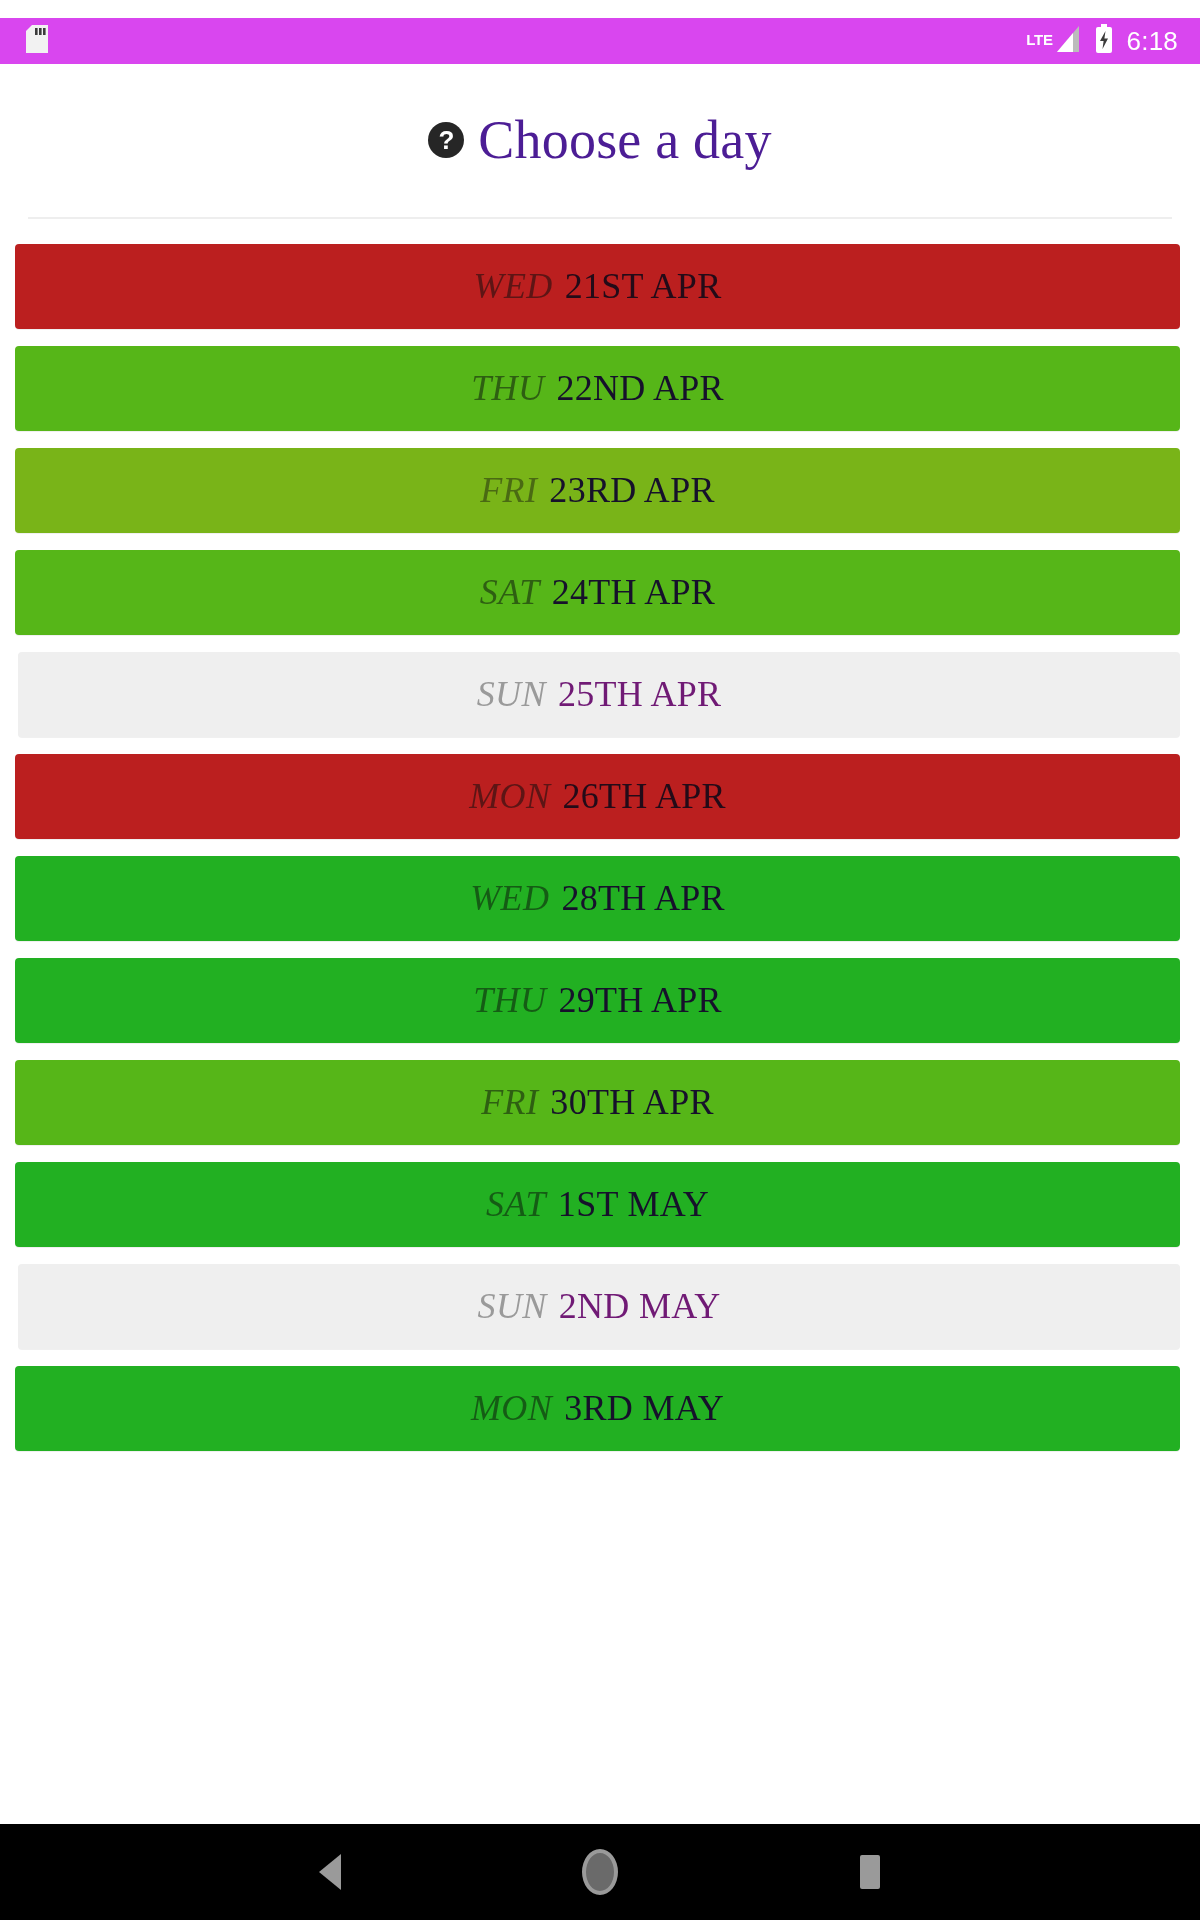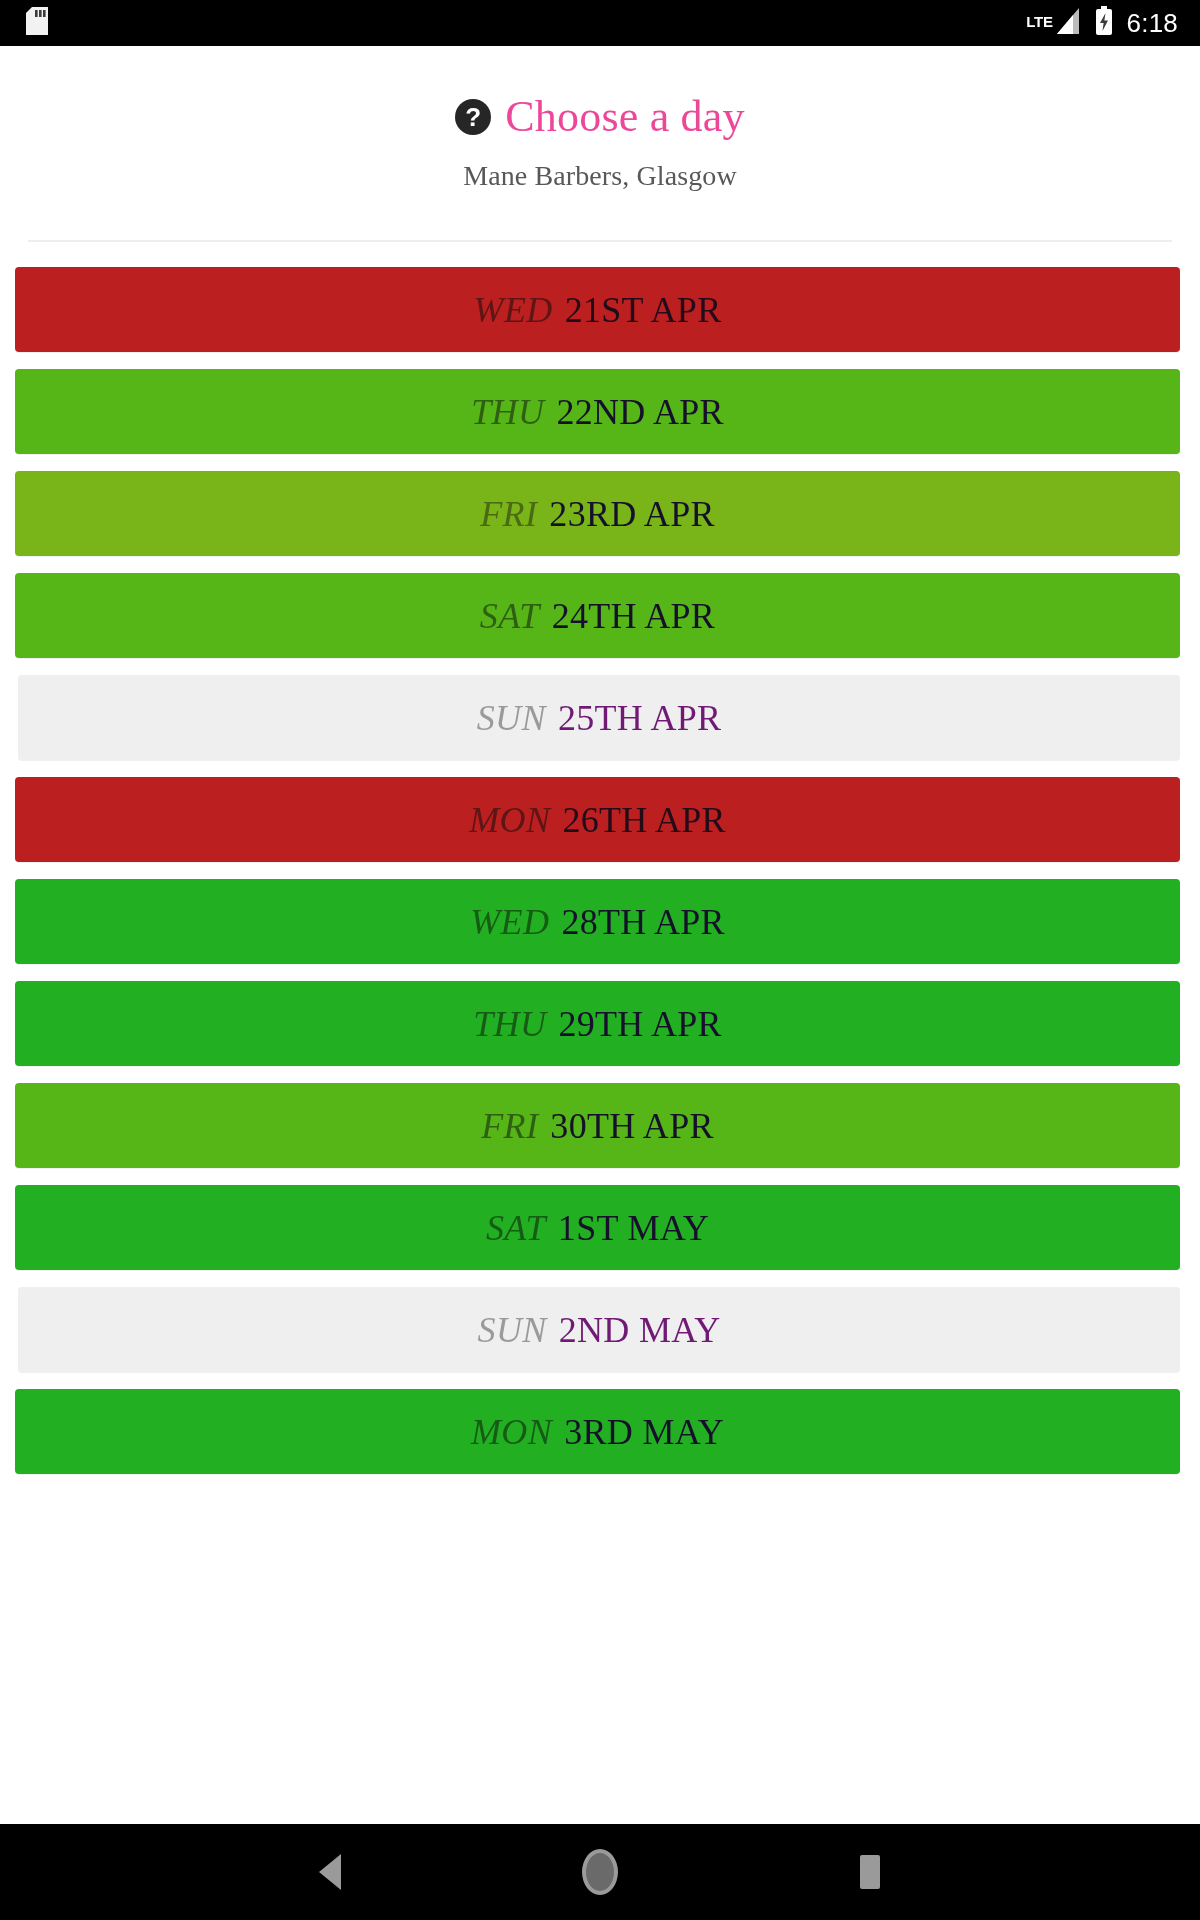--- a/index.html
+++ b/index.html
@@ -12,24 +12,25 @@
   .phone {
     position:relative;
     width:1200px; height:1920px;
     display:flex; flex-direction:column;
     background:#ffffff;
   }
 
   
   .statusbar {
     height:46px;
-    background:#000000;
+    background:#d946ef;
     display:flex; align-items:center;
     padding:0 22px 0 26px;
     flex:0 0 46px;
+    margin-top:18px;
   }
   .sb-left { display:flex; align-items:center; gap:10px; }
   .sb-right { margin-left:auto; display:flex; align-items:center; gap:14px; }
   .sd-icon { display:block; }
   .lte-wrap { display:flex; align-items:flex-end; gap:2px; }
   .lte-txt {
     color:#fff; font-family:"Liberation Sans", sans-serif;
     font-size:15px; font-weight:700; line-height:1;
     letter-spacing:-0.3px; margin-bottom:11px;
   }
@@ -56,21 +57,21 @@
     background:#262626;
     color:#ffffff;
     font-family:"Liberation Sans", sans-serif;
     font-size:26px; font-weight:700; line-height:36px;
     text-align:center;
     display:inline-block;
     flex:0 0 36px;
   }
   .page-title {
     font-family:"Liberation Serif", serif;
-    font-size:44px; font-weight:400; color:#ec4899;
+    font-size:54px; font-weight:400; color:#4c1d95;
     line-height:1.05; letter-spacing:0.2px;
   }
   .subtitle {
     margin-top:20px;
     font-family:"Liberation Serif", serif;
     font-size:28px; color:#585858; font-weight:400;
     letter-spacing:0.1px;
   }
   .divider {
     margin:48px 28px 0 28px;
@@ -193,21 +194,20 @@
       </span>
       <span class="clock">6:18</span>
     </div>
   </div>
 
   <div class="header">
     <div class="title-row">
       <span class="help-icon">?</span>
       <span class="page-title">Choose a day</span>
     </div>
-    <div class="subtitle">Mane Barbers, Glasgow</div>
     <div class="divider"></div>
   </div>
 
   <div class="daylist">
       <div class="day-row v-red">
         <span class="dow">WED</span>
         <span class="date">21ST APR</span>
       </div>
       <div class="day-row v-green-a">
         <span class="dow">THU</span>

